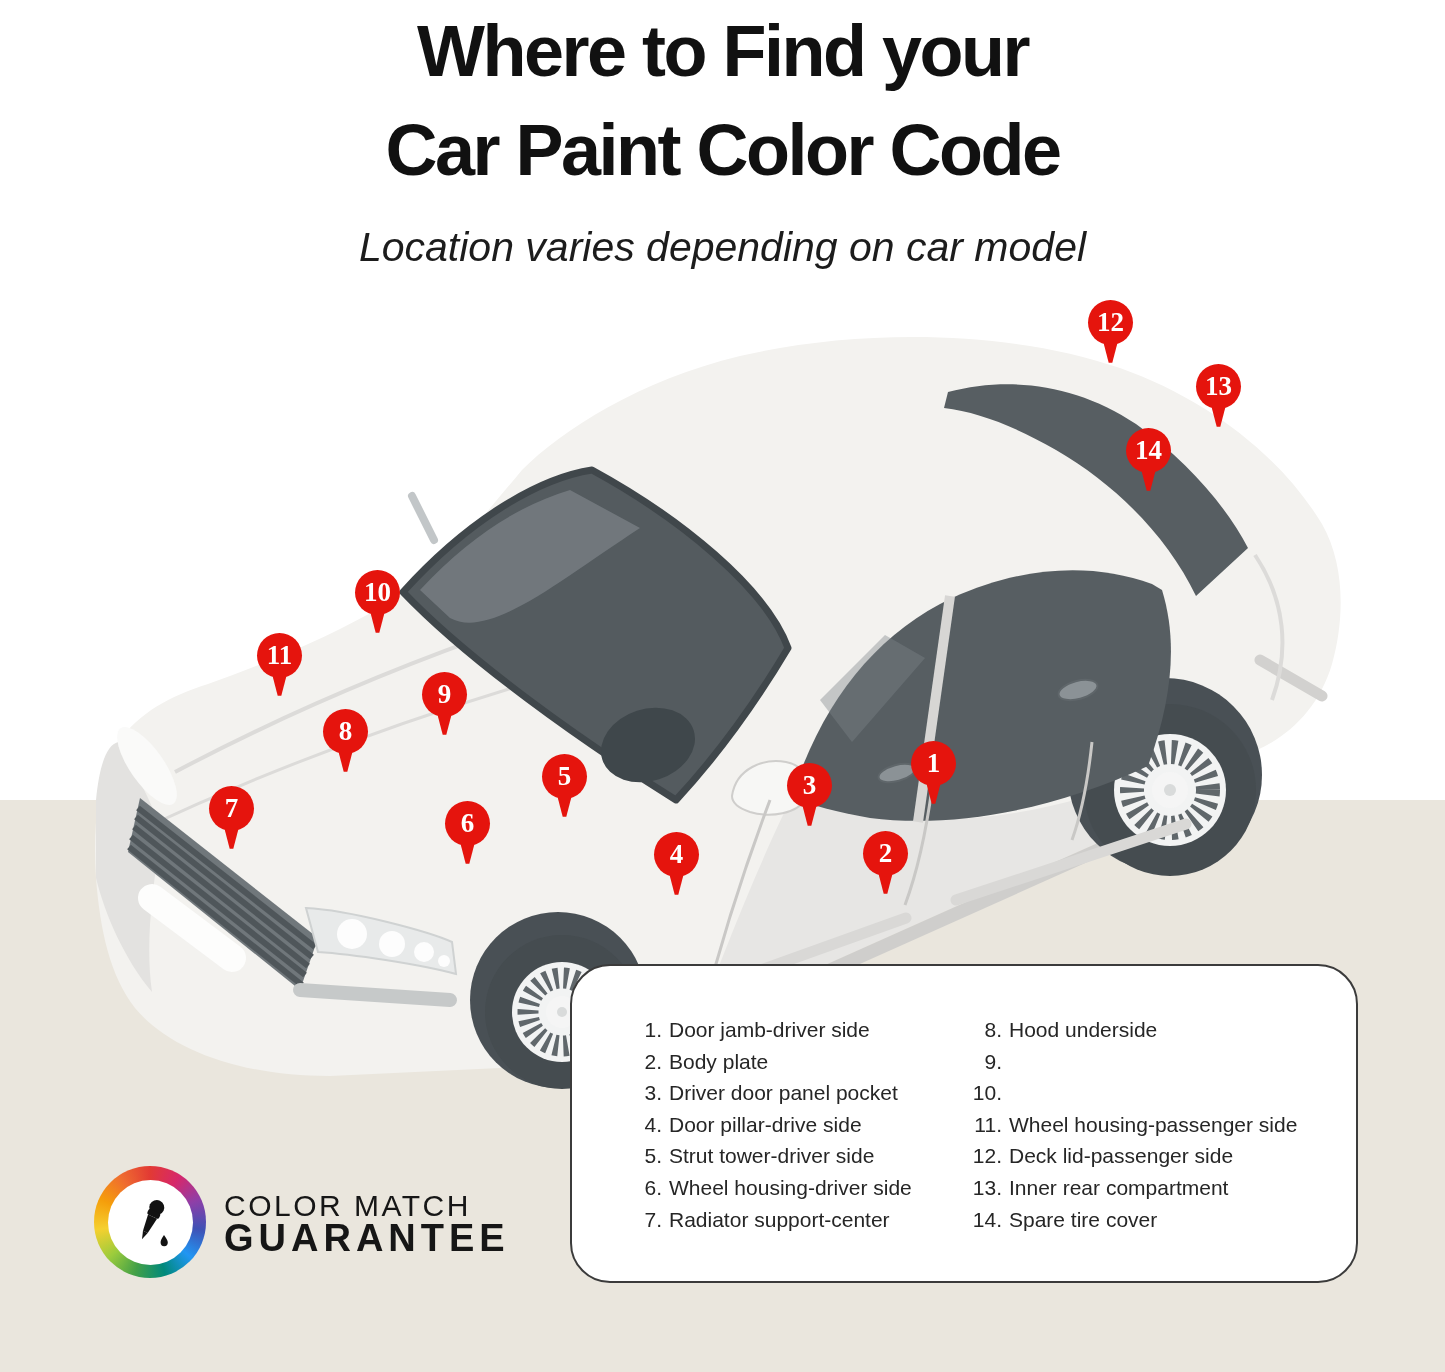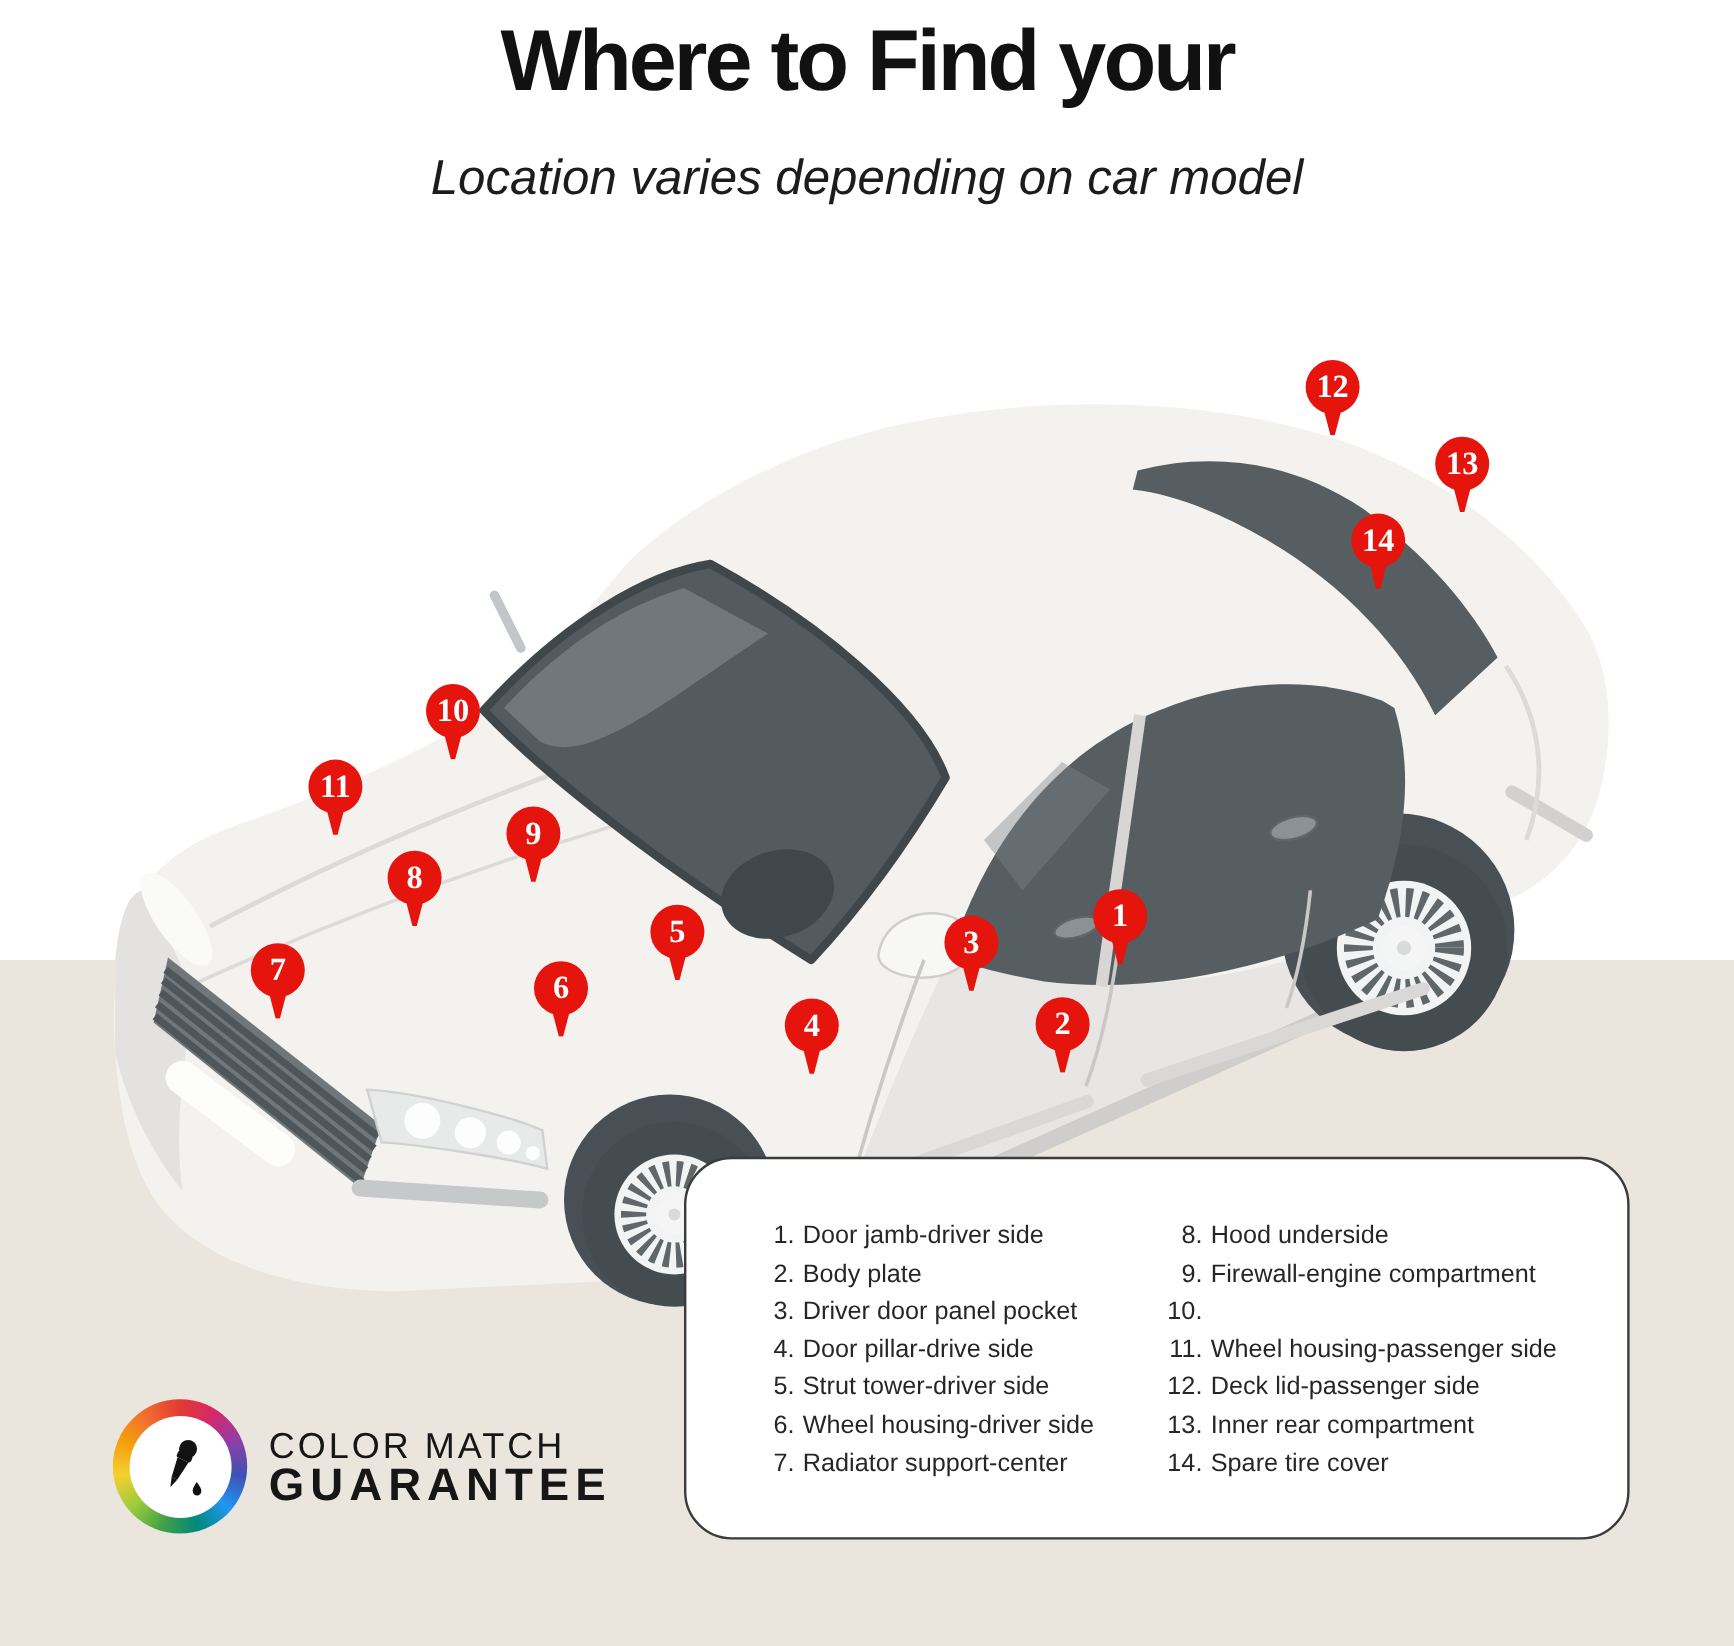--- a/index.html
+++ b/index.html
@@ -193,21 +193,21 @@
     <path fill="none" stroke="#C9C8C6" stroke-width="3" d="M 770,800 C 740,880 720,945 702,1016"></path>
     <path fill="none" stroke="#C9C8C6" stroke-width="3" d="M 932,788 C 925,840 915,878 905,905"></path>
     <path fill="none" stroke="#C9C8C6" stroke-width="3" d="M 1092,742 C 1088,780 1082,812 1072,840"></path>
 
     <line x1="683" y1="998" x2="906" y2="918" stroke="#D9D8D6" stroke-width="11" stroke-linecap="round"></line>
     <line x1="956" y1="900" x2="1186" y2="824" stroke="#D9D8D6" stroke-width="11" stroke-linecap="round"></line>
   </svg>
 
   <div class="header">
     <h1 class="title"><span>Where to Find your</span><br>
-      </h1>
+      <span>Car Paint Color Code</span></h1>
     <p class="subtitle">Location varies depending on car model</p>
   </div>
 
   <div class="pin" style="left:911px;top:741px;">
       <span>1</span>
     </div>
   <div class="pin" style="left:863px;top:831px;">
       <span>2</span>
     </div>
   <div class="pin" style="left:787px;top:763px;">
@@ -278,21 +278,20 @@
           <span class="ll">Radiator support-center</span>
         </div>
     </div>
     <div class="col col-right">
       <div class="lrow">
           <span class="ln">8.</span>
           <span class="ll">Hood underside</span>
         </div>
       <div class="lrow">
           <span class="ln">9.</span>
-          <span class="ll">Firewall-engine compartment</span>
         </div>
       <div class="lrow">
           <span class="ln">10.</span>
         </div>
       <div class="lrow">
           <span class="ln">11.</span>
           <span class="ll">Wheel housing-passenger side</span>
         </div>
       <div class="lrow">
           <span class="ln">12.</span>

